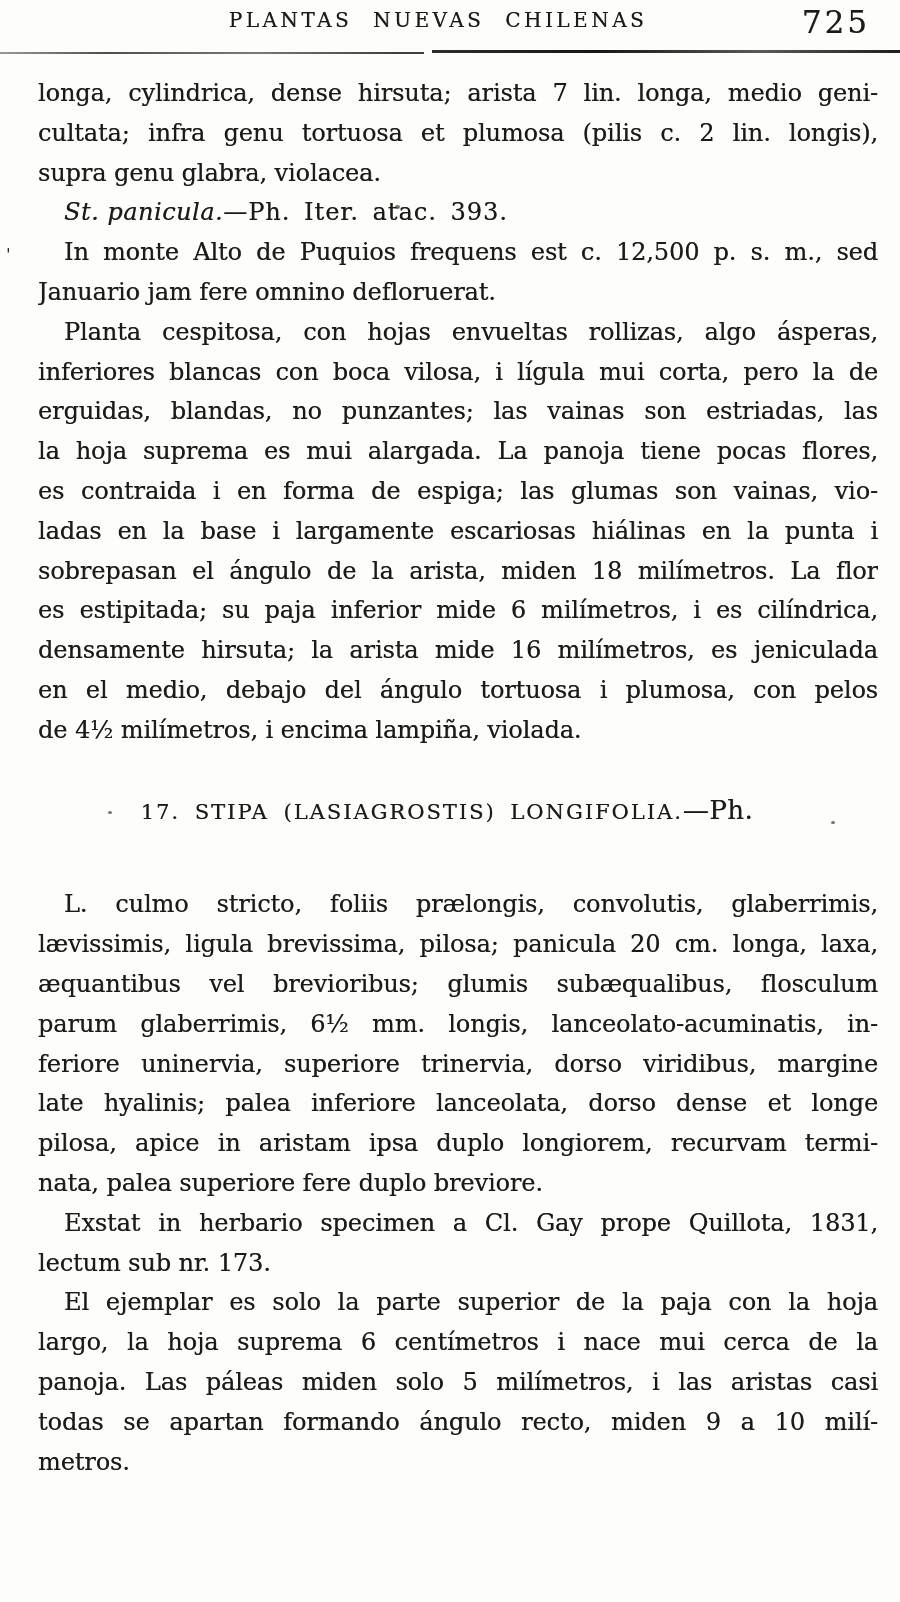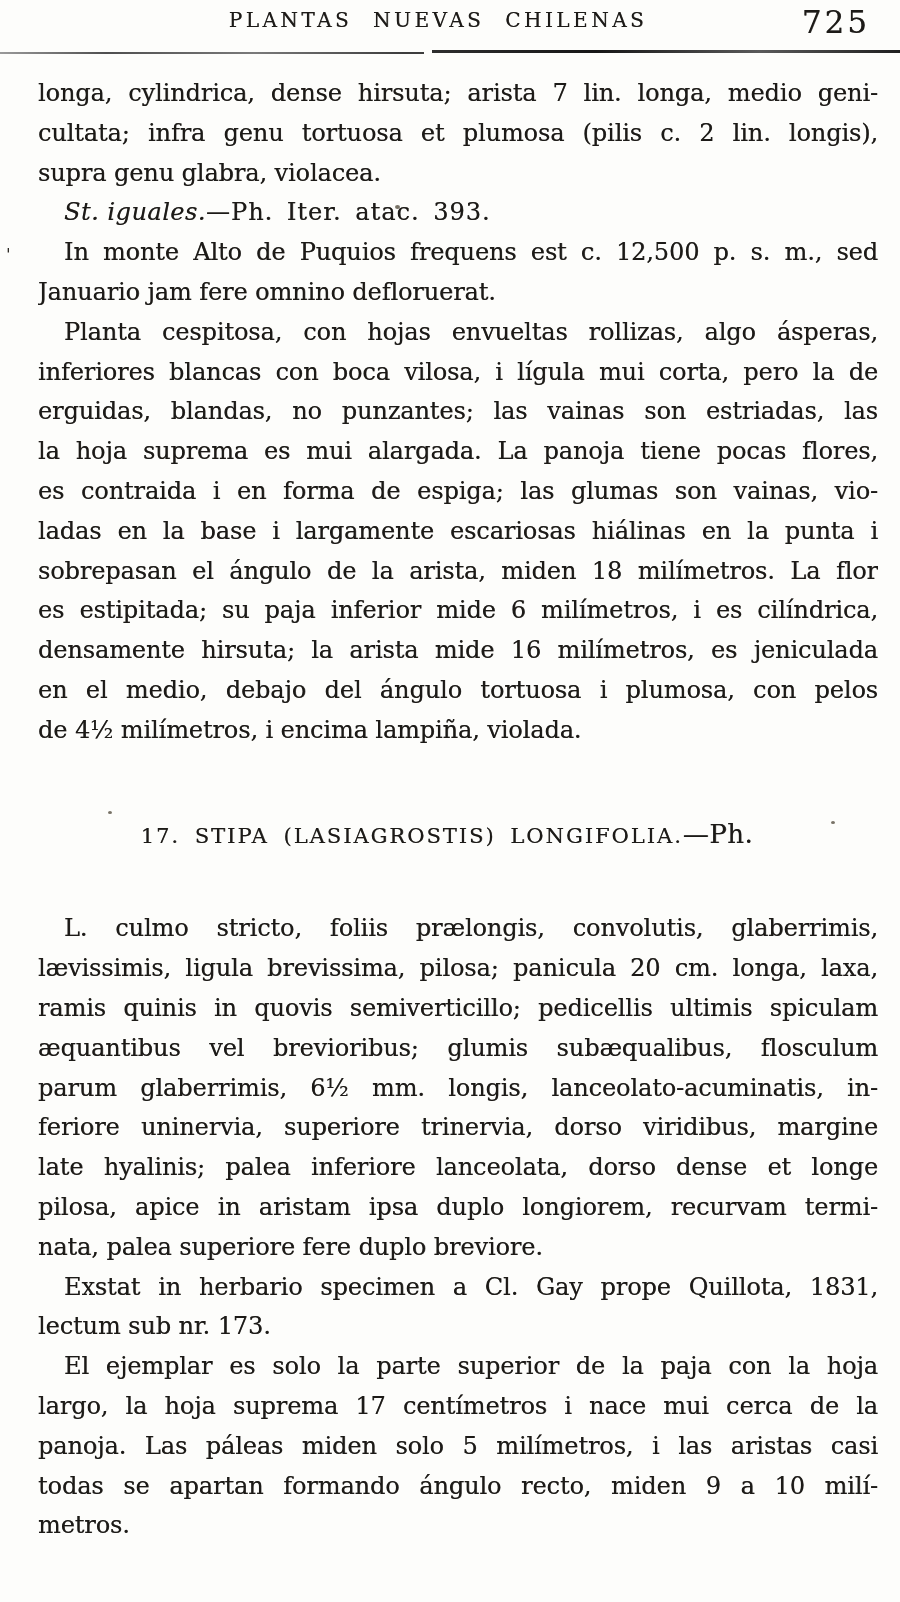--- a/index.html
+++ b/index.html
@@ -51,21 +51,21 @@
     height: 39.8px;
     overflow: hidden;
     white-space: normal;
     margin-left: 22px;
   }
   .ln.last { text-align-last: left; }
   .ln.il { text-indent: 26px; }
   .it { font-style: italic; letter-spacing: 0.5px; }
   .sp { letter-spacing: 1px; word-spacing: 5px; }
   .heading {
-    margin: 64px 0 55px 0;
+    margin: 40px 0 55px 0;
     height: 39.8px;
     line-height: 39.8px;
     text-align: center;
     font-weight: normal;
     font-size: 21px;
     letter-spacing: 2px;
     word-spacing: 6px;
   }
   .h-author { font-size: 26px; letter-spacing: 0.5px; word-spacing: 2px; }
   
@@ -100,21 +100,21 @@
   <span class="speck speck-3"></span>
 
   <div class="content">
 
     <div>
       <div class="ln">longa, cylindrica, dense hirsuta; arista 7 lin. longa, medio geni-</div>
       <div class="ln">cultata; infra genu tortuosa et plumosa (pilis c. 2 lin. longis),</div>
       <div class="ln last">supra genu glabra, violacea.</div>
     </div>
 
-    <div class="ln il last"><span class="it">St. iguales.</span><span class="sp">—Ph. Iter. atac. 393.</span></div>
+    <div class="ln il last"><span class="it">St. panicula.</span><span class="sp">—Ph. Iter. atac. 393.</span></div>
 
     <div>
       <div class="ln il">In monte Alto de Puquios frequens est c. 12,500 p. s. m., sed</div>
       <div class="ln last">Januario jam fere omnino defloruerat.</div>
     </div>
 
     <div>
       <div class="ln il">Planta cespitosa, con hojas envueltas rollizas, algo ásperas,</div>
       <div class="ln">inferiores blancas con boca vilosa, i lígula mui corta, pero la de</div>
       <div class="ln">erguidas, blandas, no punzantes; las vainas son estriadas, las</div>
@@ -126,36 +126,35 @@
       <div class="ln">densamente hirsuta; la arista mide 16 milímetros, es jeniculada</div>
       <div class="ln">en el medio, debajo del ángulo tortuosa i plumosa, con pelos</div>
       <div class="ln last">de 4½ milímetros, i encima lampiña, violada.</div>
     </div>
 
     <h2 class="heading"><span class="h-main">17. STIPA (LASIAGROSTIS) LONGIFOLIA.</span><span class="h-author">—Ph.</span></h2>
 
     <div>
       <div class="ln il">L. culmo stricto, foliis prælongis, convolutis, glaberrimis,</div>
       <div class="ln">lævissimis, ligula brevissima, pilosa; panicula 20 cm. longa, laxa,</div>
-      <div class="ln">ramis quinis in quovis semiverticillo; pedicellis ultimis spiculam</div>
       <div class="ln">æquantibus vel brevioribus; glumis subæqualibus, flosculum</div>
       <div class="ln">parum glaberrimis, 6½ mm. longis, lanceolato-acuminatis, in-</div>
       <div class="ln">feriore uninervia, superiore trinervia, dorso viridibus, margine</div>
       <div class="ln">late hyalinis; palea inferiore lanceolata, dorso dense et longe</div>
       <div class="ln">pilosa, apice in aristam ipsa duplo longiorem, recurvam termi-</div>
       <div class="ln last">nata, palea superiore fere duplo breviore.</div>
     </div>
 
     <div>
       <div class="ln il">Exstat in herbario specimen a Cl. Gay prope Quillota, 1831,</div>
       <div class="ln last">lectum sub nr. 173.</div>
     </div>
 
     <div>
       <div class="ln il">El ejemplar es solo la parte superior de la paja con la hoja</div>
-      <div class="ln">largo, la hoja suprema 17 centímetros i nace mui cerca de la</div>
+      <div class="ln">largo, la hoja suprema 6 centímetros i nace mui cerca de la</div>
       <div class="ln">panoja. Las páleas miden solo 5 milímetros, i las aristas casi</div>
       <div class="ln">todas se apartan formando ángulo recto, miden 9 a 10 milí-</div>
       <div class="ln last">metros.</div>
     </div>
 
   </div>
 </div>
 
 </body></html>

